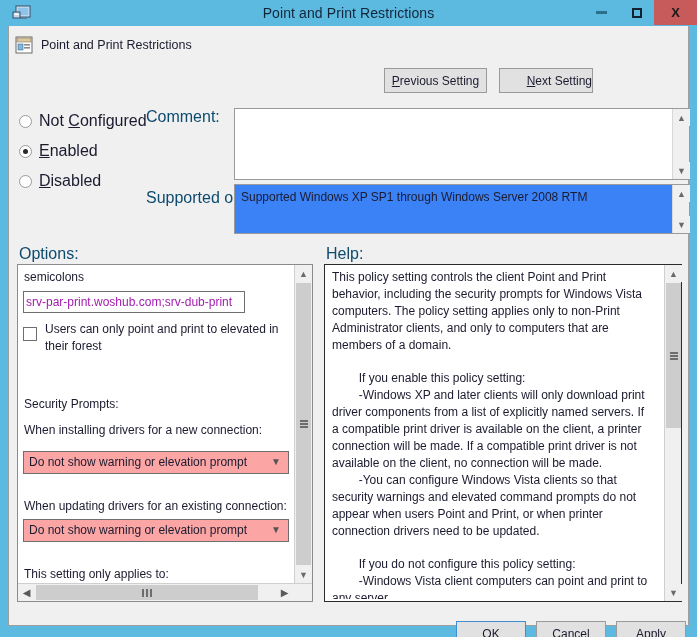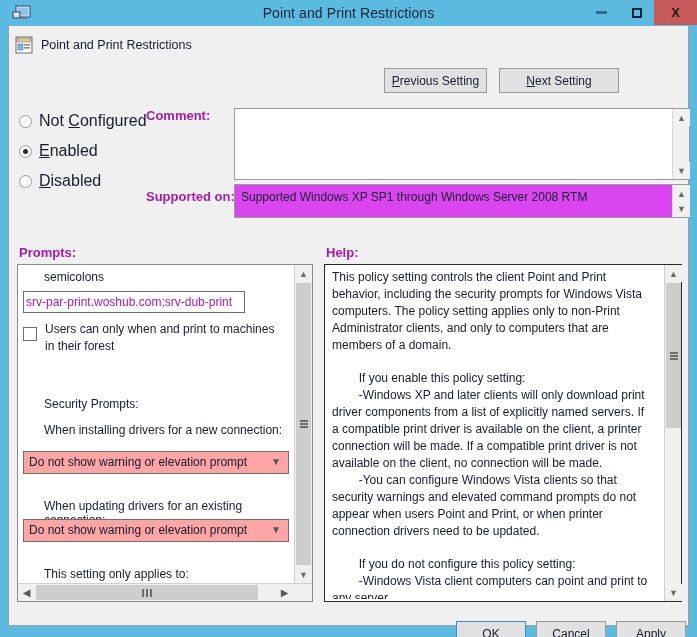--- a/index.html
+++ b/index.html
@@ -115,21 +115,21 @@
     background: #e1e1e1;
     border: 1px solid #9a9a9a;
     font-family: "Liberation Sans", sans-serif;
     font-size: 12px;
     color: #1b1b2f;
     cursor: default;
     padding: 0;
     box-sizing: border-box;
   }
   .btn-prev { left: 375px; top: 42px; width: 103px; }
-  .btn-next { left: 490px; top: 42px; width: 120px; }
+  .btn-next { left: 490px; top: 42px; width: 94px; text-align: right; }
   u { text-decoration: underline; }
 
   
   .radios { position: absolute; left: 10px; top: 80px; }
   .radio-row {
     display: flex;
     align-items: center;
     height: 30px;
     gap: 7px;
   }
@@ -148,39 +148,38 @@
     left: 3px; top: 3px;
     width: 5px; height: 5px;
     border-radius: 50%;
     background: #2a2a2a;
   }
   .radio-label { font-size: 16px; }
 
   
   .field-label {
     position: absolute;
-    font-size: 13px;
-    color: #a21caf;
-    font-weight: bold;
+    font-size: 16px;
+    color: #0c4a6e;
   }
   .lbl-comment { left: 137px; top: 82px; }
   .lbl-supported { left: 137px; top: 163px; }
   .lbl-options { left: 10px; top: 219px; }
   .lbl-help { left: 317px; top: 219px; }
 
   .textbox {
     position: absolute;
     background: #ffffff;
     border: 1px solid #9a9a9a;
     box-sizing: border-box;
   }
   .comment-box { left: 225px; top: 82px; width: 456px; height: 72px; }
   .supported-box {
-    left: 225px; top: 158px; width: 456px; height: 34px;
-    background: #d946ef;
+    left: 225px; top: 158px; width: 456px; height: 50px;
+    background: #3b82f6;
   }
   .supported-text {
     position: absolute;
     left: 6px; top: 5px;
     font-size: 12px;
   }
 
   
   .vscroll {
     position: absolute;
@@ -238,21 +237,20 @@
     left: 0; top: 0;
     width: 277px;
     height: 318px;
     overflow: hidden;
   }
   .opt-text {
     position: absolute;
     left: 6px;
     font-size: 12px;
     color: #1b1b2f;
-    margin-left: 20px;
   }
   .opt-semicolons { top: 5px; }
   .opt-secprompts { top: 132px; }
   .opt-wheninstall { top: 158px; }
   .opt-whenupdate { top: 234px; }
   .opt-appliesto { top: 302px; }
 
   .server-input {
     position: absolute;
     left: 5px; top: 26px;
@@ -461,32 +459,32 @@
 
     <span class="field-label lbl-supported">Supported on:</span>
     <div class="textbox supported-box">
       <span class="supported-text">Supported Windows XP SP1 through Windows Server 2008 RTM</span>
       <div class="vscroll">
         <div class="sb-arrow top">▲</div>
         <div class="sb-arrow bottom">▼</div>
       </div>
     </div>
 
-    <span class="field-label lbl-options">Prompts:</span>
+    <span class="field-label lbl-options">Options:</span>
     <span class="field-label lbl-help">Help:</span>
 
     <div class="options-panel">
       <div class="options-inner">
         <span class="opt-text opt-semicolons">semicolons</span>
 
         <input class="server-input" type="text" value="srv-par-print.woshub.com;srv-dub-print" style="">
 
         <div class="chk-row">
           <span class="chk-box"></span>
-          <span class="chk-label">Users can only when and print to machines in their forest</span>
+          <span class="chk-label">Users can only point and print to elevated in their forest</span>
         </div>
 
         <span class="opt-text opt-secprompts">Security Prompts:</span>
         <span class="opt-text opt-wheninstall">When installing drivers for a new connection:</span>
 
         <div class="combo combo-1">
           <span class="combo-text">Do not show warning or elevation prompt</span>
           <span class="combo-arrow">▼</span>
         </div>
 

